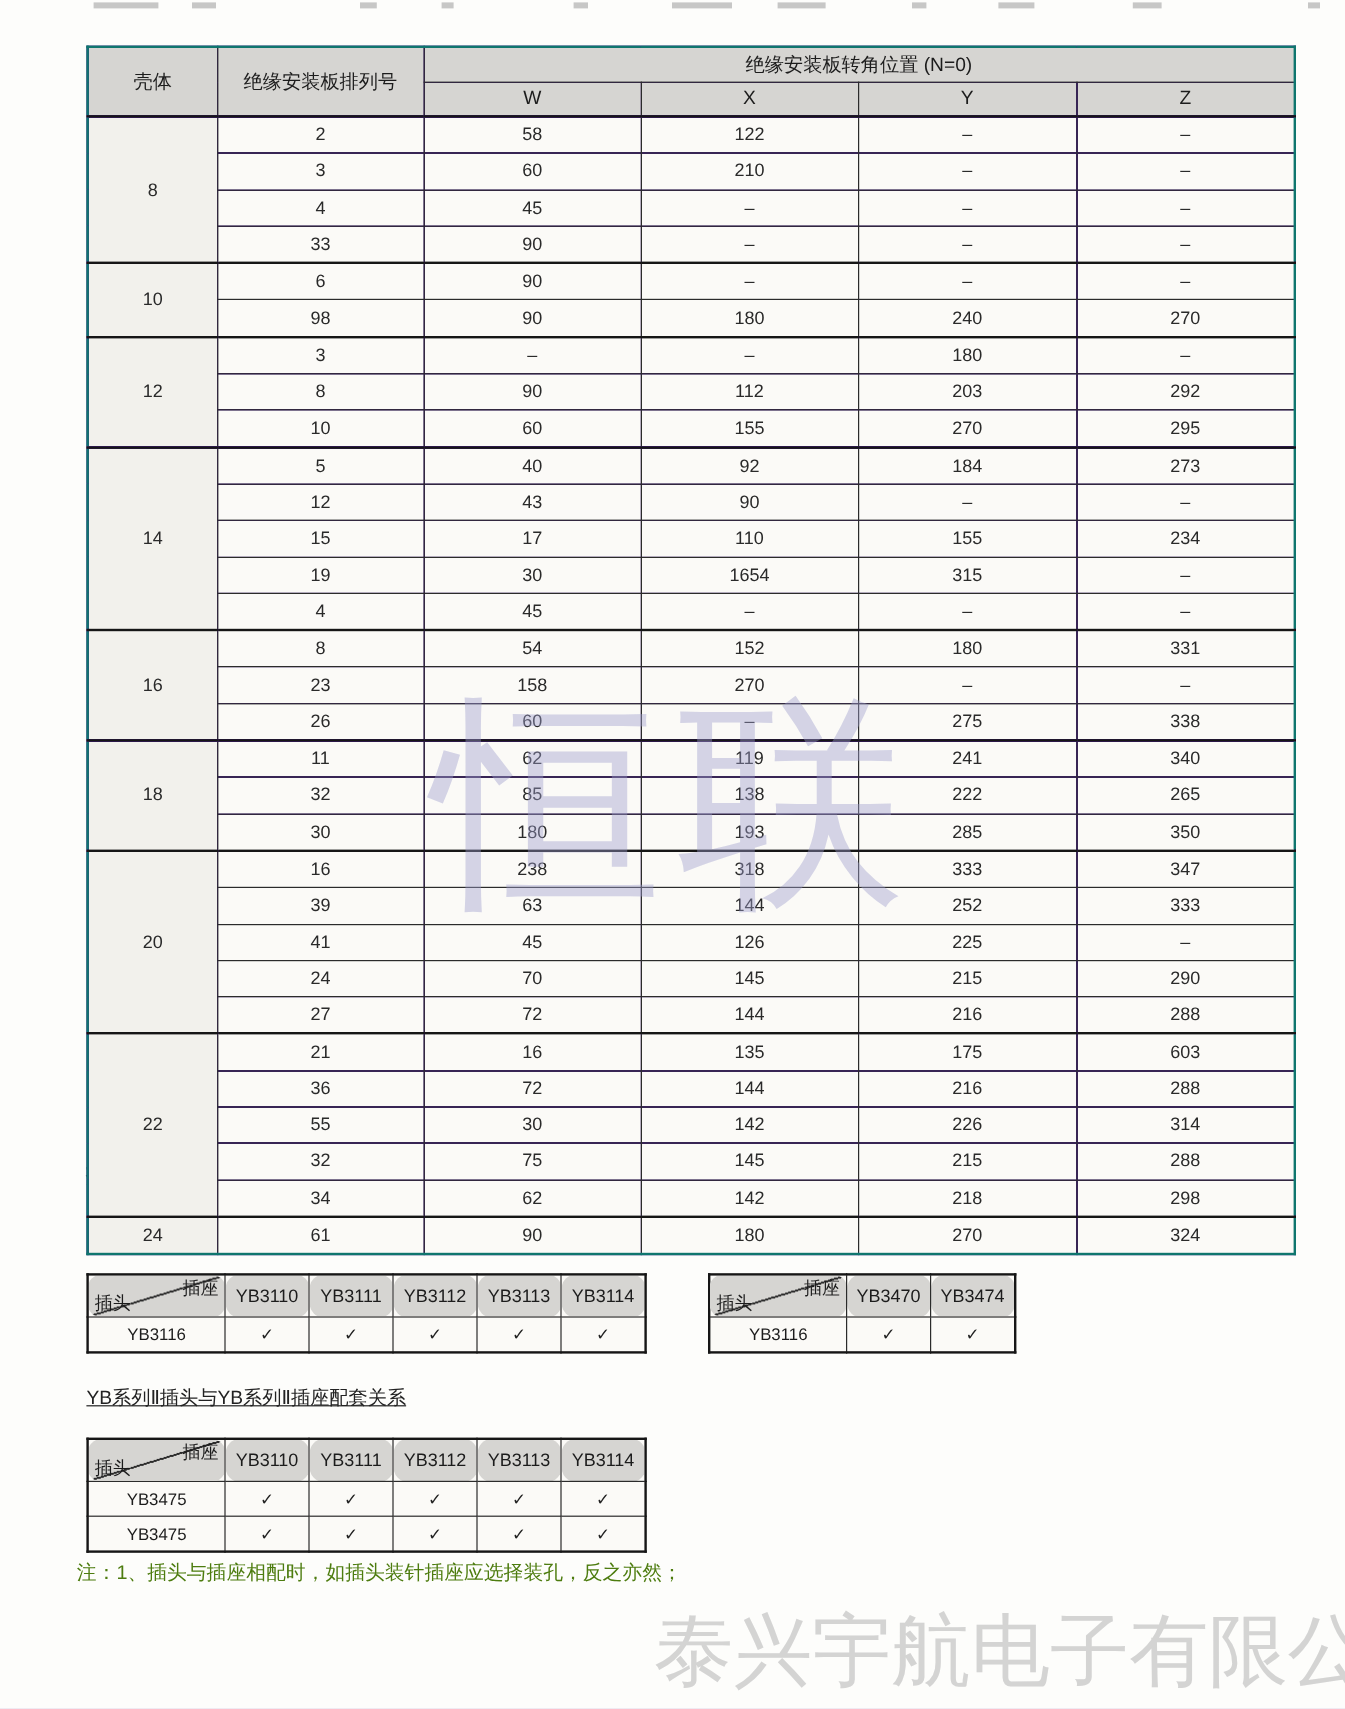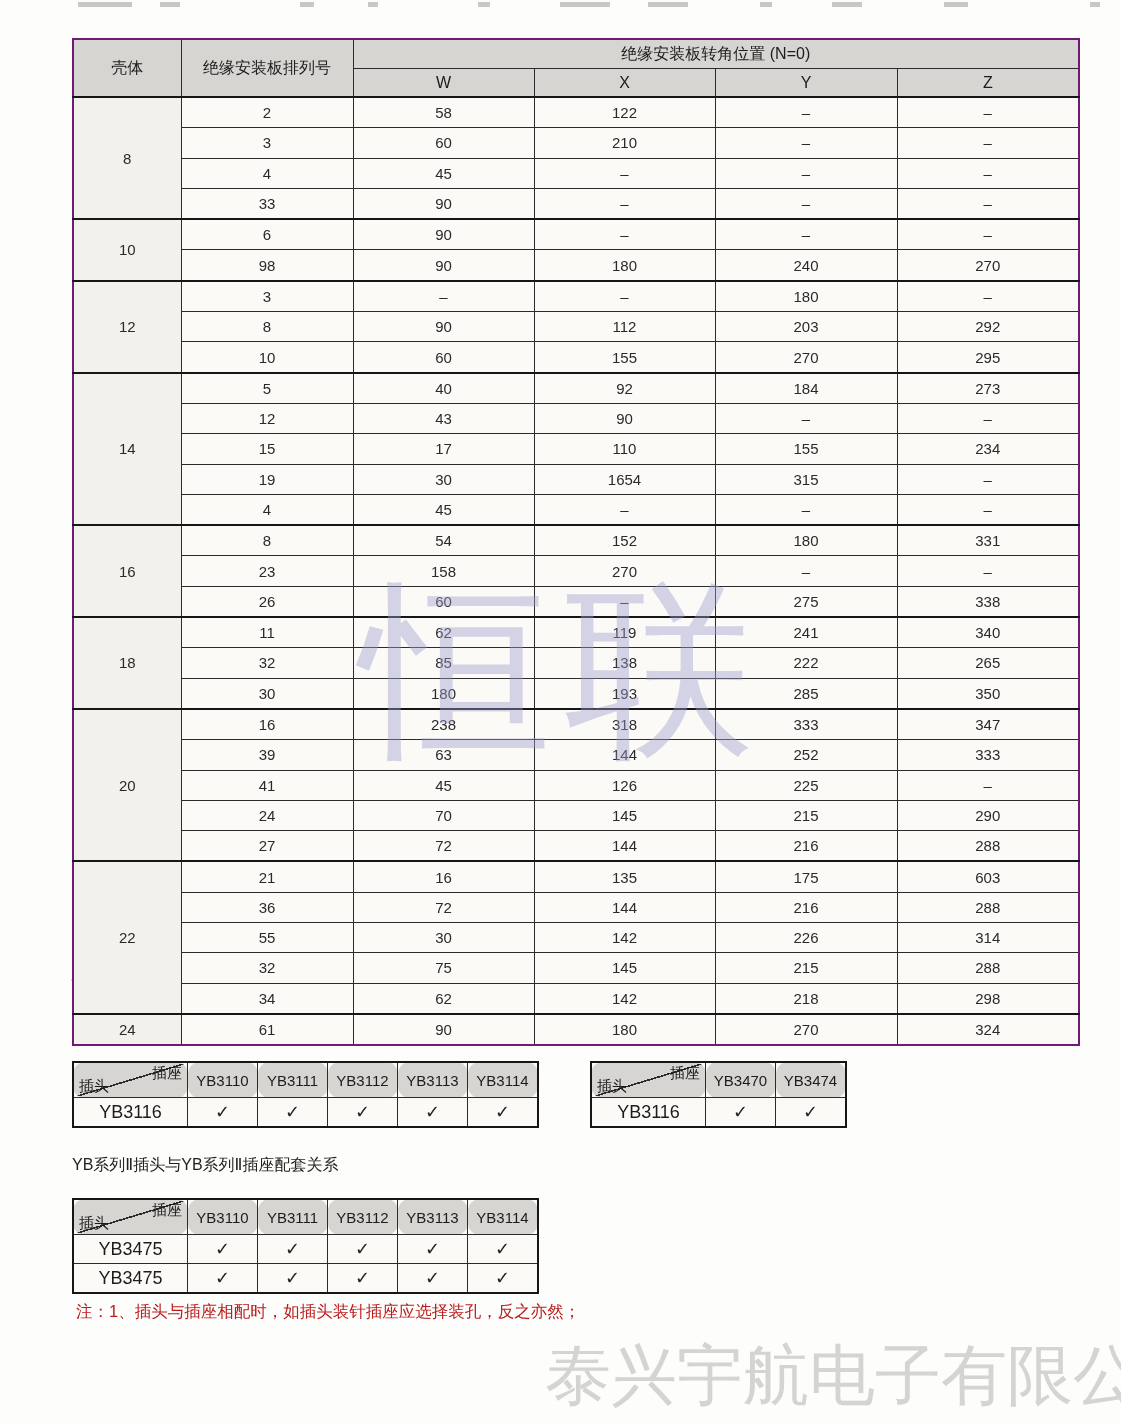--- a/index.html
+++ b/index.html
@@ -6,55 +6,55 @@
   body{width:1121px;height:1424px;background:#fdfdfb;font-family:"Liberation Sans","DejaVu Sans",sans-serif;color:#1c1c1c;}
   #page{position:relative;width:1121px;height:1424px;overflow:hidden;background:#fdfdfb;}
 
   
   .top-fragments{position:absolute;top:0;left:0;width:1121px;height:10px;}
   .top-fragments i{position:absolute;top:2px;height:5px;background:#9a9a9a;opacity:.55;}
 
   
   .main-table-wrap{position:absolute;left:72px;top:38px;z-index:1;}
   table{border-collapse:collapse;}
-  .main-table{table-layout:fixed;width:1006px;border:2px solid #701a75;background:#4c1d95;}
+  .main-table{table-layout:fixed;width:1006px;border:2px solid #0f766e;background:#4c1d95;}
   .main-table th,.main-table td{border:1px solid #2b2b2b;text-align:center;vertical-align:middle;overflow:hidden;white-space:nowrap;}
   .main-table thead th{background:#d6d5d2;font-weight:normal;font-size:16px;}
   .main-table thead tr.h1 th{height:26px;}
   .main-table thead tr.h2 th{height:25px;border-bottom:2px solid #161616;}
   .main-table tbody td{height:27.3px;font-size:15px;background:#fbfaf7;color:#2a2a2a;}
   .main-table tbody td.shell-cell{background:#f2f1ec;}
   .main-table tbody tr.group-start td{border-top:2px solid #161616;}
 
   
   .sec-title{position:absolute;left:72px;top:964px;font-size:22px;font-weight:bold;color:#111;}
   .sub-title{position:absolute;font-size:16px;color:#222;}
   .sub1{left:72px;top:1018px;}
   .sub2{left:597px;top:1018px;}
-  .sub3{left:72px;top:1155px;}
+  .sub3{left:72px;top:1155px;text-decoration:underline;}
 
   
   .match-wrap{position:absolute;z-index:1;}
   .mw1{left:72px;top:1061px;}
   .mw2{left:590px;top:1061px;}
   .mw3{left:72px;top:1198px;}
   .match-table{table-layout:fixed;border:2px solid #161616;background:#fbfaf7;}
   .match-table th,.match-table td{border:1px solid #2b2b2b;text-align:center;vertical-align:middle;font-weight:normal;overflow:hidden;}
   .match-table thead th{background:#d6d5d2;height:32px;font-size:15px;border-radius:12px;}
-  .match-table tbody td{height:26px;font-size:18px;background:#fbfaf7;}
+  .match-table tbody td{height:26px;font-size:14px;background:#fbfaf7;}
   .match-table th.diag{width:113px;position:relative;padding:0;
     background-image:linear-gradient(to bottom right,transparent 48.8%,#2b2b2b 48.8%,#2b2b2b 51.2%,transparent 51.2%);
     background-color:#d6d5d2;}
   .match-table th.colh{width:67px;}
   .diag .lab-top{position:absolute;top:1px;right:5px;font-size:15px;}
   .diag .lab-bottom{position:absolute;bottom:1px;left:5px;font-size:15px;}
   .check{font-size:16px;color:#222;}
 
   
-  .notes{position:absolute;left:76px;top:1292px;font-size:16.5px;color:#b91c1c;z-index:2;}
+  .notes{position:absolute;left:64px;top:1292px;font-size:16.5px;color:#4d7c0f;z-index:2;}
   .notes .nline{height:39px;line-height:39px;white-space:nowrap;}
   .notes .indent{padding-left:38px;}
 
   
   .wm-center{position:absolute;left:361px;top:575px;z-index:3;font-size:190px;line-height:1;
     letter-spacing:14px;font-weight:normal;color:rgba(158,158,204,0.42);pointer-events:none;white-space:nowrap;}
   .wm-bottom{position:absolute;left:545px;top:1336px;z-index:1;font-size:66px;line-height:1.2;
     color:rgba(197,197,197,0.75);pointer-events:none;white-space:nowrap;}
 </style>
 </head>

